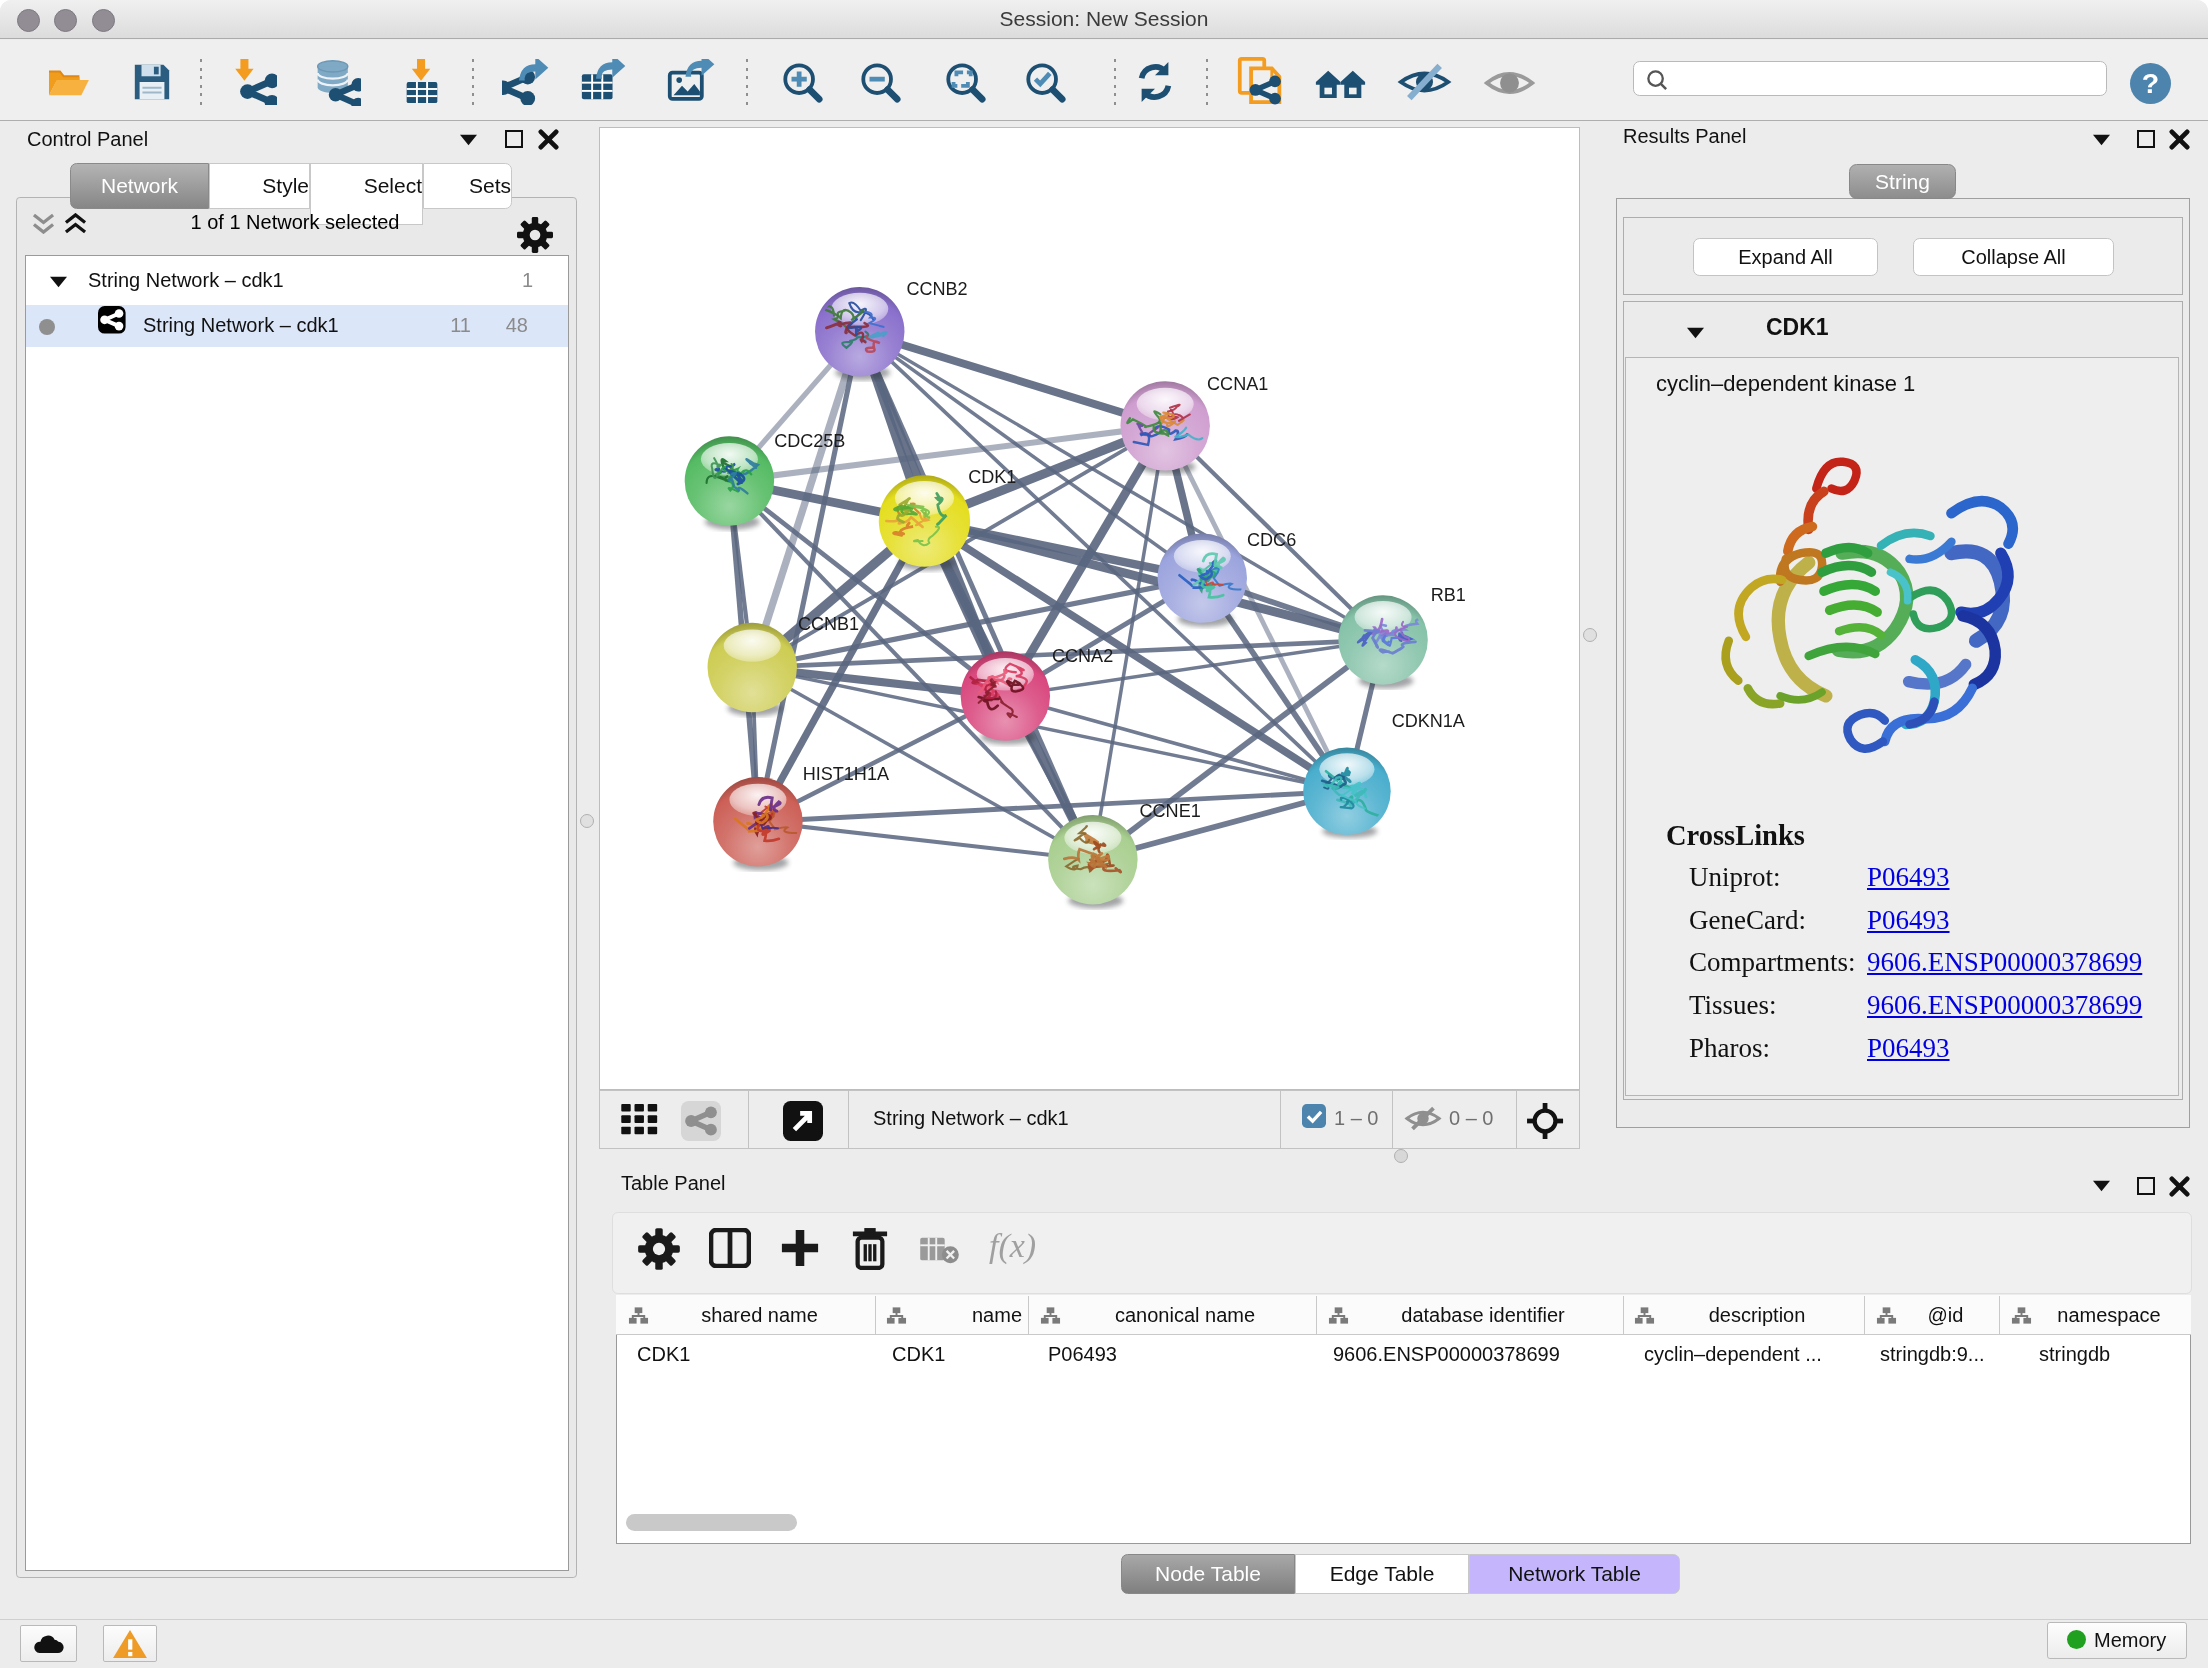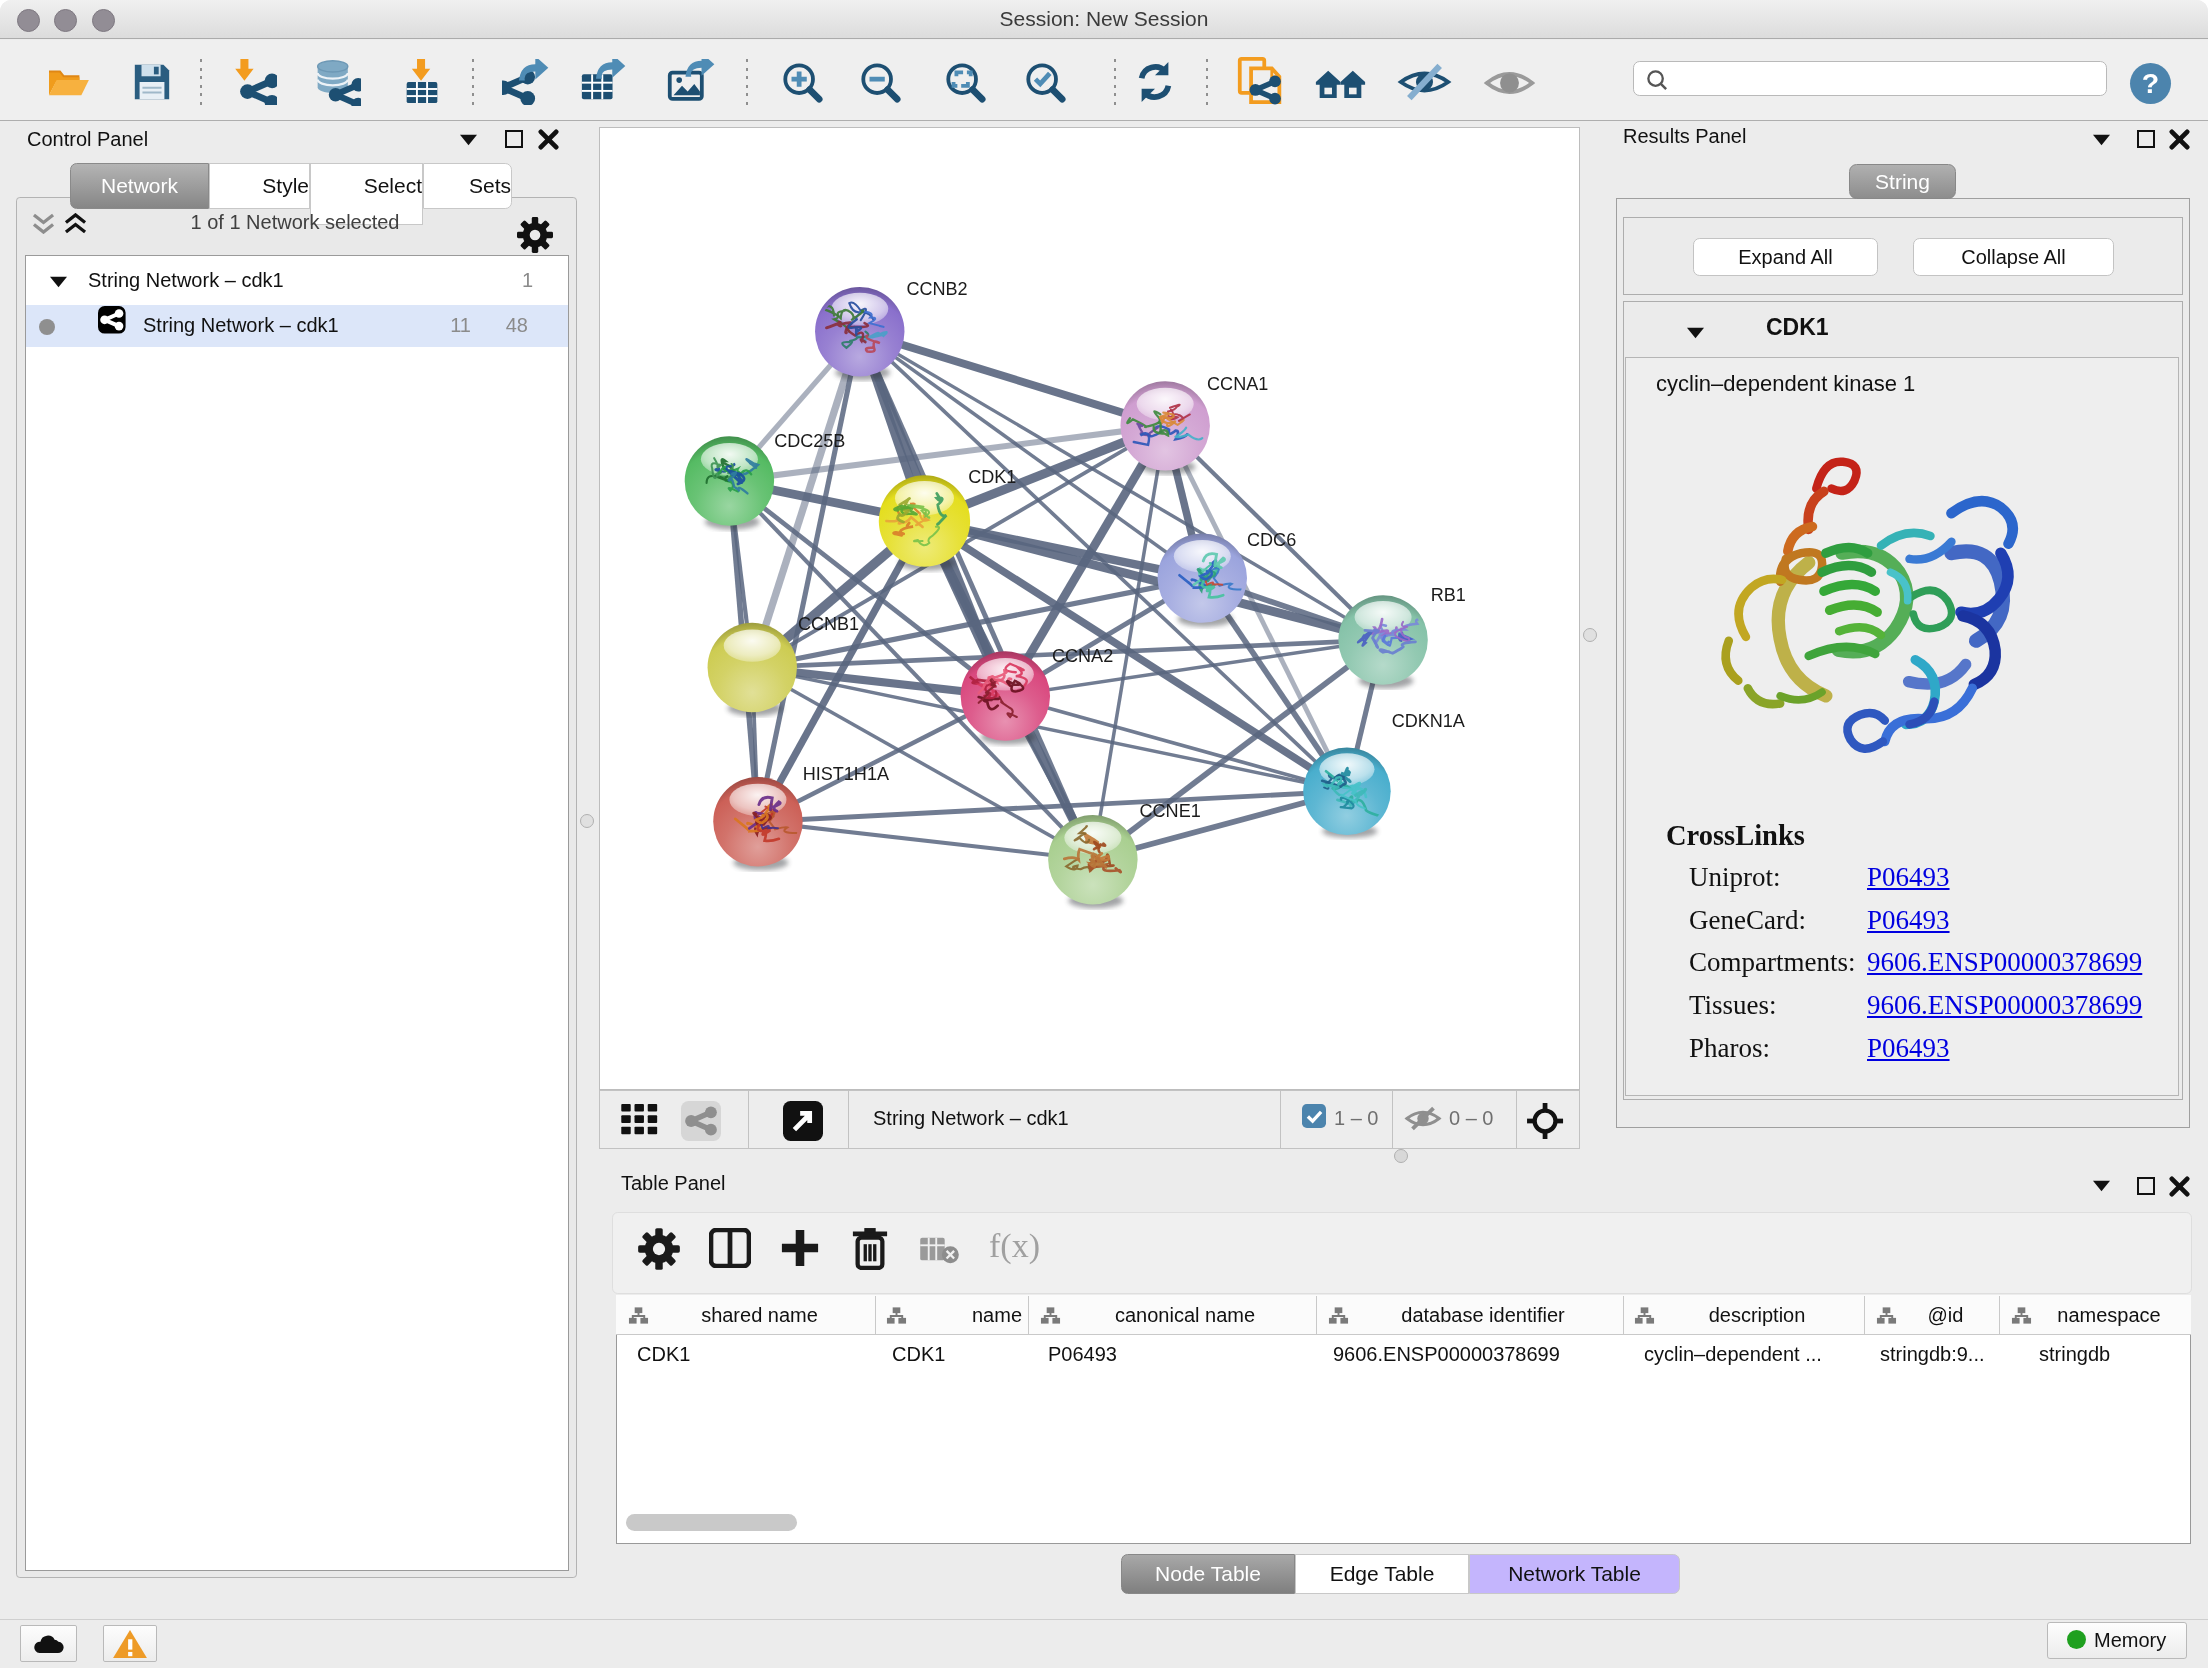--- a/index.html
+++ b/index.html
@@ -155,21 +155,21 @@
     <div class="abs" style="left:70px;top:163px;width:139px;height:46px;background:linear-gradient(#b4b4b4,#868686);border:1px solid #8a8a8a;border-radius:6.7px 0 0 6.7px;color:#fff;font-size:21px;text-align:center;line-height:44px">Network</div>
     <div class="abs" style="left:209px;top:163px;width:101px;height:46px;background:#fff;border:1px solid #c8c8c8;color:#111;font-size:21px;text-align:right;line-height:44px">Style</div>
     <div class="abs" style="left:310px;top:163px;width:113px;height:62px;background:#fff;border:1px solid #c8c8c8;color:#111;font-size:21px;text-align:right;line-height:44px">Select</div>
     <div class="abs" style="left:423px;top:163px;width:89px;height:46px;background:#fff;border:1px solid #c8c8c8;border-radius:0 6.7px 6.7px 0;color:#111;font-size:21px;text-align:right;line-height:44px">Sets</div>
     <svg style="position:absolute;left:31px;top:213px" width="25" height="21" viewBox="0 0 26 22">
       <path d="M3 2 l10 8 10-8 M3 12 l10 8 10-8" fill="none" stroke="#8d8d8d" stroke-width="3.4"></path>
     </svg>
     <svg style="position:absolute;left:63px;top:213px" width="25" height="21" viewBox="0 0 26 22">
       <path d="M3 20 l10-8 10 8 M3 10 l10-8 10 8" fill="none" stroke="#111" stroke-width="3.4"></path>
     </svg>
-    <div class="abs" style="left:105px;top:211px;width:380px;text-align:center;font-size:20px;color:#404040">1 of 1 Network selected</div>
+    <div class="abs" style="left:105px;top:211px;width:380px;text-align:center;font-size:20px;color:#000000">1 of 1 Network selected</div>
     <svg style="position:absolute;left:517px;top:217px" width="36" height="36" viewBox="0 0 38 38">
       <g transform="translate(19 19)">
         <g fill="#111">
           <rect x="-3.4" y="-19" width="6.8" height="8" rx="1.5" transform="rotate(0 0 0)"></rect>
           <rect x="-3.4" y="-19" width="6.8" height="8" rx="1.5" transform="rotate(45 0 0)"></rect>
           <rect x="-3.4" y="-19" width="6.8" height="8" rx="1.5" transform="rotate(90 0 0)"></rect>
           <rect x="-3.4" y="-19" width="6.8" height="8" rx="1.5" transform="rotate(135 0 0)"></rect>
           <rect x="-3.4" y="-19" width="6.8" height="8" rx="1.5" transform="rotate(180 0 0)"></rect>
           <rect x="-3.4" y="-19" width="6.8" height="8" rx="1.5" transform="rotate(225 0 0)"></rect>
           <rect x="-3.4" y="-19" width="6.8" height="8" rx="1.5" transform="rotate(270 0 0)"></rect>
@@ -752,21 +752,21 @@
       <line x1="25" y1="19" x2="25" y2="37" stroke="#1a1a1a" stroke-width="3.5"></line>
     </svg>
     <svg style="position:absolute;left:918px;top:1234px" width="44" height="32" viewBox="0 0 46 34">
       <rect x="2" y="4" width="26" height="24" rx="2" fill="#9a9a9a"></rect>
       <line x1="2" y1="12" x2="28" y2="12" stroke="#f0f0f0" stroke-width="2"></line>
       <line x1="11" y1="4" x2="11" y2="28" stroke="#f0f0f0" stroke-width="2"></line>
       <line x1="19" y1="4" x2="19" y2="28" stroke="#f0f0f0" stroke-width="2"></line>
       <circle cx="34" cy="22" r="9" fill="#8d8d8d"></circle>
       <path d="M30 18 l8 8 M38 18 l-8 8" stroke="#f0f0f0" stroke-width="2.5"></path>
     </svg>
-    <div class="abs" style="left:989px;top:1227px;font-family:'Liberation Serif',serif;font-size:34px;color:#a0a0a0">f(x)</div>
+    <div class="abs" style="left:989px;top:1227px;font-family:'Liberation Serif',serif;font-style:italic;font-size:34px;color:#a0a0a0">f(x)</div>
     <div class="abs" style="left:616px;top:1295px;width:1575px;height:249px;background:#fff;border:1px solid #999"></div>
     <div class="abs" style="left:616px;top:1295px;width:1575px;height:40px;background:#fbfbfb;border-bottom:1px solid #c9c9c9"></div>
     <svg style="position:absolute;left:628px;top:1306px" width="21" height="19" viewBox="0 0 22 19">
       <g fill="#7a7a7a">
         <rect x="7" y="1" width="8" height="6"></rect>
         <rect x="1" y="12" width="8" height="6"></rect>
         <rect x="13" y="12" width="8" height="6"></rect>
         <path d="M11 7 v3 M5 12 v-2 h12 v2" stroke="#7a7a7a" stroke-width="2" fill="none"></path>
       </g>
     </svg>

